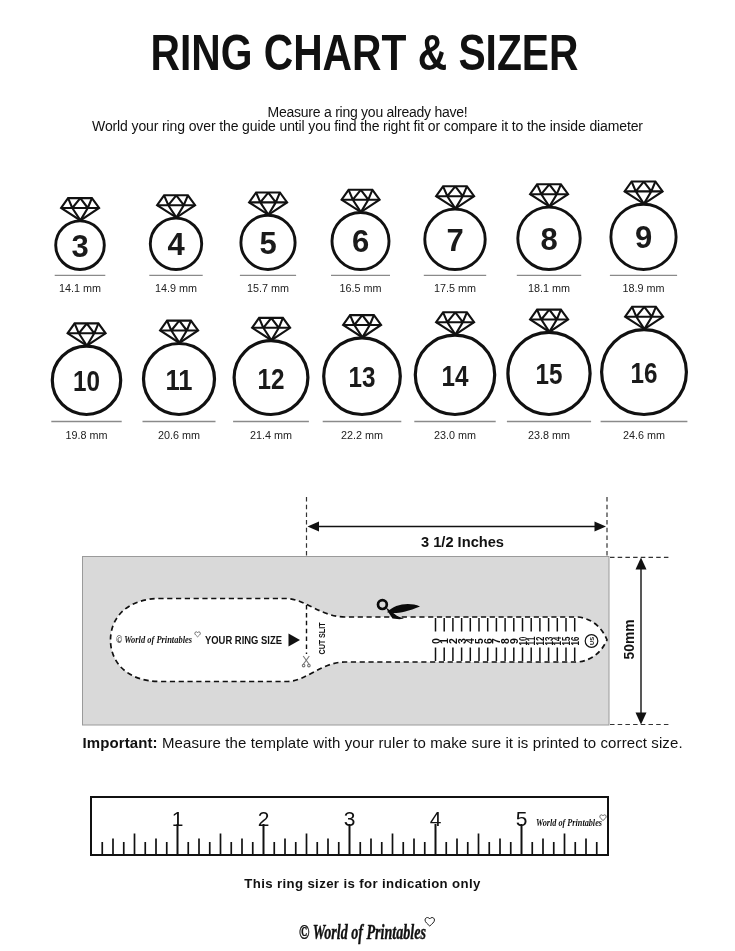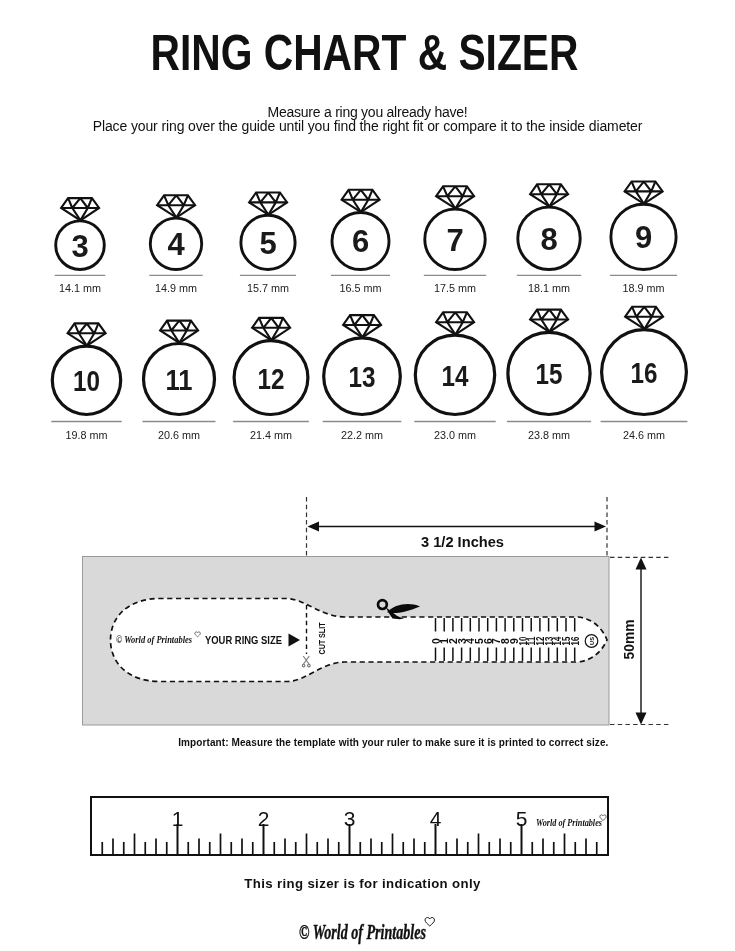--- a/index.html
+++ b/index.html
@@ -247,15 +247,15 @@
 <text x="435.5" y="825.5" font-size="21" fill="#111" text-anchor="middle">4</text>
 <text x="521.5" y="825.5" font-size="21" fill="#111" text-anchor="middle">5</text>
 <text x="536" y="826" font-family="'Liberation Serif',serif" font-style="italic" font-weight="700" font-size="10" fill="#111" textLength="66" lengthAdjust="spacingAndGlyphs">World of Printables</text>
 <use href="#heart" transform="translate(599.5,814.5) scale(0.7)"></use>
 
 <text x="299" y="939" font-family="'Liberation Serif',serif" font-style="italic" font-weight="700" font-size="20" stroke="#111" stroke-width="0.4" fill="#111" textLength="127" lengthAdjust="spacingAndGlyphs">© World of Printables</text>
 <use href="#heart" transform="translate(424.5,917) scale(1.05)"></use>
 </svg>
 <div class="abs ctr" style="left:-3px;top:27.7px;font-size:50px;font-weight:700;line-height:50px;transform:scaleX(0.815);">RING CHART &amp; SIZER</div>
 <div class="abs ctr" style="top:104.7px;font-size:14px;font-weight:400;line-height:14px;letter-spacing:-0.25px;">Measure a ring you already have!</div>
-<div class="abs ctr" style="top:119.2px;font-size:14px;line-height:14px;letter-spacing:-0.12px;">Place your ring over the guide until you find the right fit or compare it to the inside diameter</div>
-<div class="abs" style="left:82.5px;top:735.6px;width:526px;text-align:right;font-size:10px;line-height:13.3px;letter-spacing:0.1px;font-weight:bold;"><b>Important:</b> Measure the template with your ruler to make sure it is printed to correct size.</div>
+<div class="abs ctr" style="top:119.2px;font-size:14px;line-height:14px;letter-spacing:-0.12px;">World your ring over the guide until you find the right fit or compare it to the inside diameter</div>
+<div class="abs" style="left:82.5px;top:735.6px;width:526px;text-align:right;font-size:15px;line-height:13.3px;letter-spacing:0.1px;"><b>Important:</b> Measure the template with your ruler to make sure it is printed to correct size.</div>
 <div class="abs ctr" style="top:877.2px;font-size:13.2px;font-weight:700;line-height:13.2px;letter-spacing:0.38px;left:-5px;">This ring sizer is for indication only</div>
 </div>
 </body></html>

